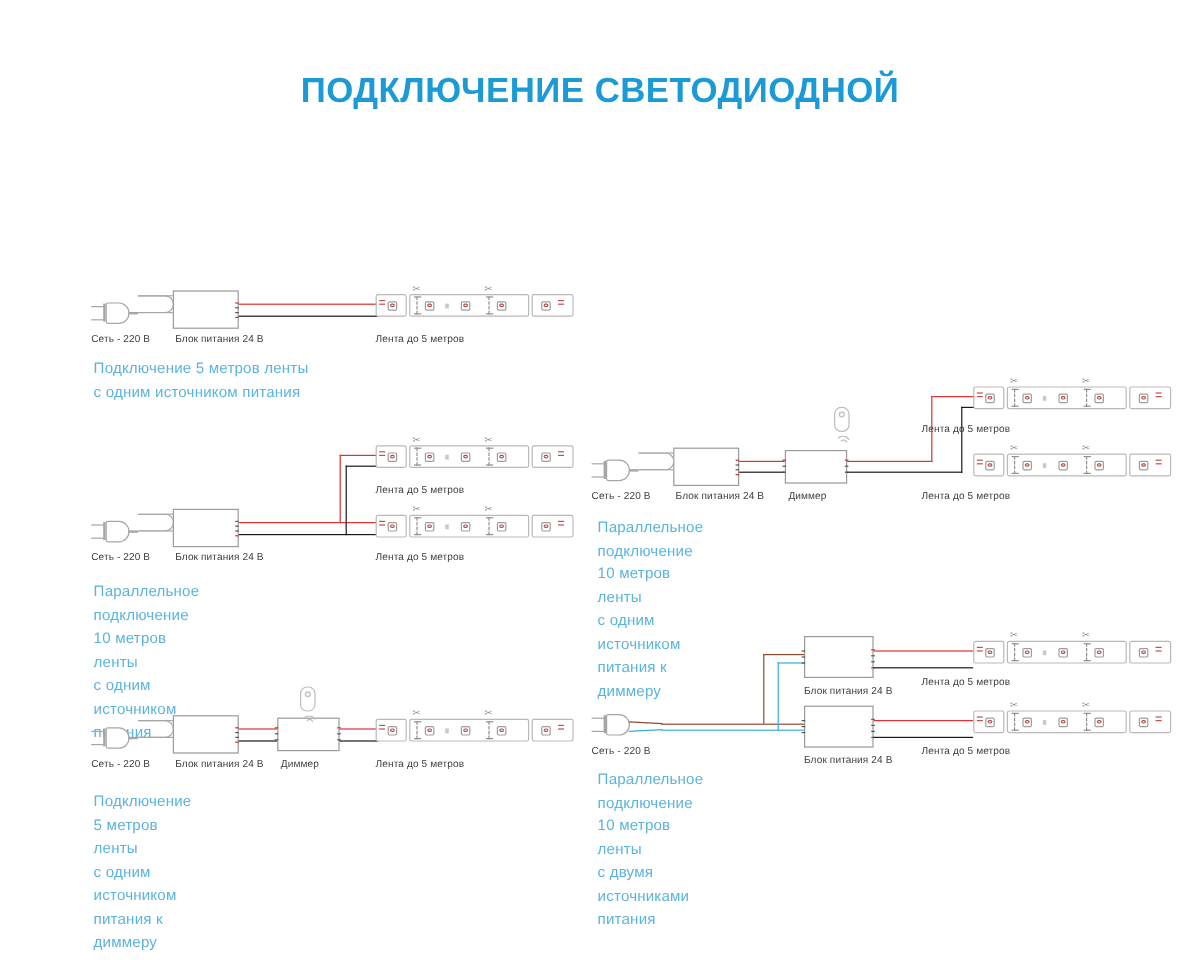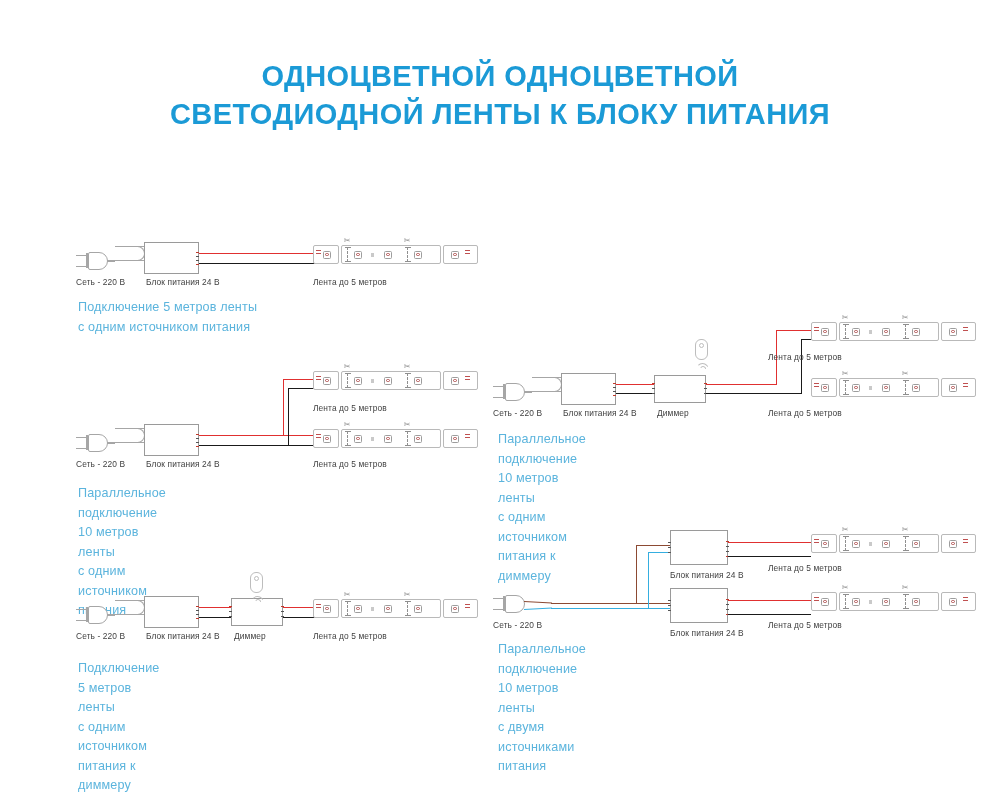--- a/index.html
+++ b/index.html
@@ -159,22 +159,21 @@
     border-color:#bdbdbd transparent transparent transparent;
     border-radius:50%/100% 100% 0 0;
   }
 </style>
 </head>
 <body>
 
 <div id="stage">
 
   <div class="title">
-    <span>ОДНОЦВЕТНОЙ ОДНОЦВЕТНОЙ</span>
-    <span>СВЕТОДИОДНОЙ ЛЕНТЫ К БЛОКУ ПИТАНИЯ</span>
+    <span>ПОДКЛЮЧЕНИЕ СВЕТОДИОДНОЙ</span>
   </div>
 
   <div class="diagram" style="left:0;top:0;width:500px;height:120px;">
 
     <div class="plug" style="left:76px;top:252px;">
       <div class="prong" style="left:0;top:3px;"></div>
       <div class="prong" style="left:0;top:14px;"></div>
       <div class="bar" style="left:10px;top:1px;"></div>
       <div class="body" style="left:12px;top:0px;width:20px;height:18px;"></div>
       <div class="neck" style="left:31px;top:8px;width:8px;"></div>

